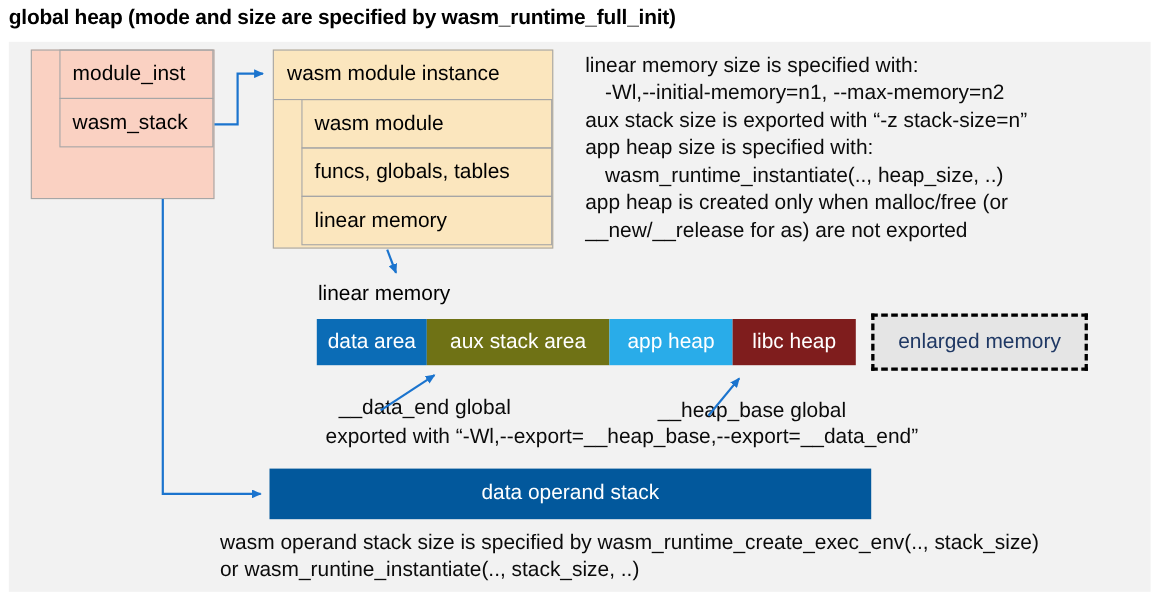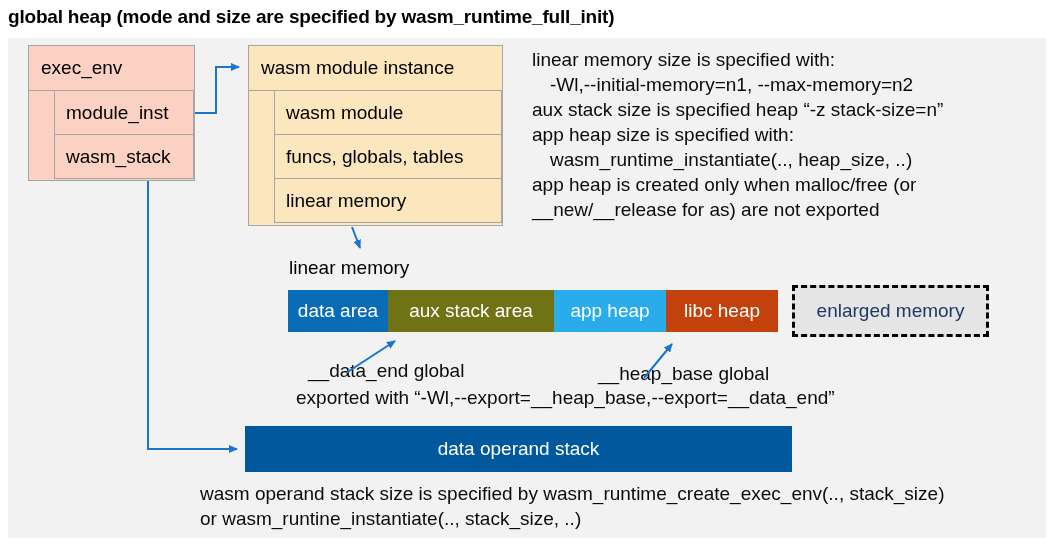--- a/index.html
+++ b/index.html
@@ -39,52 +39,51 @@
 </head>
 <body>
 
 <div class="stage">
 
   <div class="title">global heap (mode and size are specified by wasm_runtime_full_init)</div>
 
   <div class="panel" style="background-color: rgb(242, 242, 242);"></div>
 
   <div class="box" id="exec-outer" style="background-color: rgb(250, 209, 194);">
-    <div class="hdr">exec_env</div>
     <div class="subrows">
       <div class="subrow">module_inst</div>
       <div class="subrow">wasm_stack</div>
     </div>
   </div>
 
   <div class="box" id="wmi-outer" style="background-color: rgb(251, 230, 190);">
     <div class="hdr">wasm module instance</div>
     <div class="subrows">
       <div class="subrow">wasm module</div>
       <div class="subrow">funcs, globals, tables</div>
       <div class="subrow">linear memory</div>
     </div>
   </div>
 
   <div class="notes">
     <div class="line">linear memory size is specified with:</div>
     <div class="line indent">-Wl,--initial-memory=n1, --max-memory=n2</div>
-    <div class="line">aux stack size is specified heap “-z stack-size=n”</div>
+    <div class="line">aux stack size is exported with “-z stack-size=n”</div>
     <div class="line">app heap size is specified with:</div>
     <div class="line indent">wasm_runtime_instantiate(.., heap_size, ..)</div>
     <div class="line">app heap is created only when malloc/free (or</div>
     <div class="line">__new/__release for as) are not exported</div>
   </div>
 
   <div class="lm-label">linear memory</div>
   <div class="membar">
     <div class="seg" style="width: 100px; background-color: rgb(11, 108, 182);">data area</div>
     <div class="seg" style="width: 166px; background-color: rgb(111, 114, 21);">aux stack area</div>
     <div class="seg" style="width: 112px; background-color: rgb(41, 172, 233);">app heap</div>
-    <div class="seg" style="width: 112px; background-color: #c2410c; text-align: right;">libc heap</div>
+    <div class="seg" style="width: 112px; background-color: #7f1d1d; text-align: right;">libc heap</div>
   </div>
   <div class="enlarged" style="color: rgb(31, 56, 100);">enlarged memory</div>
 
   <div class="ann" id="ann-data-end">__data_end global</div>
   <div class="ann" id="ann-heap-base">__heap_base global</div>
   <div class="ann" id="ann-exported">exported with “-Wl,--export=__heap_base,--export=__data_end”</div>
 
   <div class="opstack" style="background-color: rgb(2, 88, 156);">data operand stack</div>
   <div class="os-notes">
     <div class="line">wasm operand stack size is specified by wasm_runtime_create_exec_env(.., stack_size)</div>

